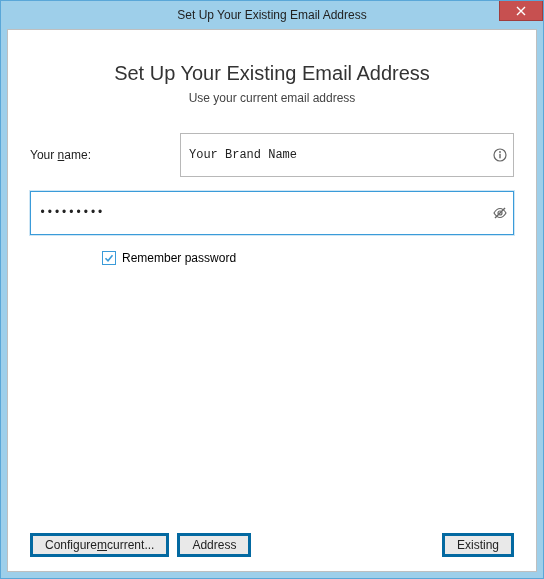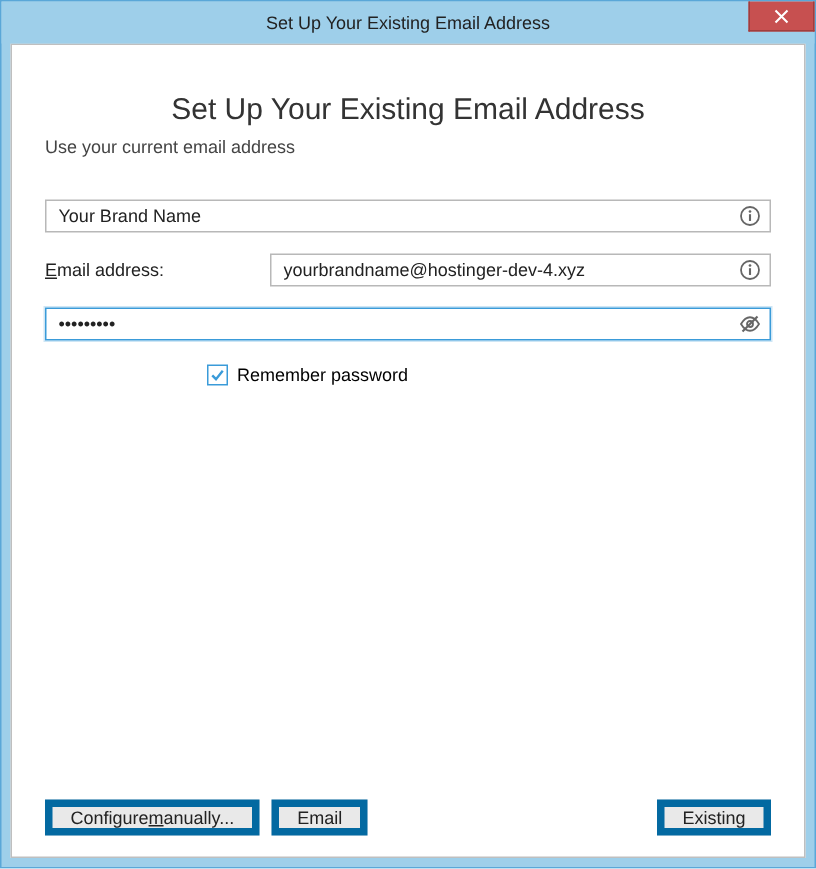--- a/index.html
+++ b/index.html
@@ -61,21 +61,21 @@
     padding: 18px 22px 14px 22px;
   }
   .h1 {
     text-align: center;
     font-size: 20px;
     font-weight: 400;
     color: #333;
     margin-top: 14px;
   }
   .sub {
-    text-align: left;
+    text-align: center;
     font-size: 12px;
     color: #444;
     margin-top: 6px;
     margin-bottom: 28px;
   }
   .form {
     display: flex;
     flex-direction: column;
     gap: 14px;
   }
@@ -90,44 +90,44 @@
   }
   .label .ul { text-decoration: underline; }
   .field-wrap {
     flex: 1;
     position: relative;
     display: flex;
     align-items: center;
   }
   .field {
     width: 100%;
-    height: 22px;
+    height: 44px;
     border: 1px solid #b8b8b8;
     padding: 0 28px 0 8px;
     font-size: 12px;
-    font-family: Liberation Sans, sans-serif;
+    font-family: Liberation Mono, monospace;
     color: #222;
     outline: none;
     background: #fff;
   }
   .field.focused {
     border: 1px solid #3a9bd9;
     box-shadow: 0 0 0 1px rgba(58,155,217,0.25);
   }
   .trailing-icon {
     position: absolute;
     right: 6px;
     top: 50%;
     transform: translateY(-50%);
     width: 16px; height:16px;
     color: #666;
     display:flex; align-items:center; justify-content:center;
   }
   .checkbox-row {
-    margin-left: 108px;
+    margin-left: 72px;
     margin-top: 2px;
     display: flex;
     align-items: center;
     gap: 6px;
   }
   .cbox {
     width: 14px; height: 14px;
     border: 1px solid #3a9bd9;
     background: #fff;
     display: inline-flex;
@@ -139,21 +139,21 @@
   .footer {
     display: flex;
     align-items: center;
     gap: 8px;
     margin-top: 8px;
   }
   .btn {
     height: 24px;
     padding: 0 12px;
     background: #e9e9e9;
-    border: 5px solid #0369a1;
+    border: 3px solid #0369a1;
     font-size: 12px;
     font-family: inherit;
     color: #222;
     cursor: pointer;
     display: inline-flex;
     align-items: center;
   }
   .footer .push { flex: 1; }
 </style>
 </head>
@@ -169,45 +169,33 @@
     </div>
   </div>
 
   <div class="client">
     <div class="h1">Set Up Your Existing Email Address</div>
     <div class="sub">Use your current email address</div>
 
     <div class="form">
 
       <div class="row">
+        <div class="label"><span>Your </span><span class="ul">n</span><span>ame:</span></div>
         <div class="field-wrap">
           <input class="field" type="text" value="Your Brand Name" style="">
           <span class="trailing-icon">
             <svg width="14" height="14" viewBox="0 0 14 14">
                 <circle cx="7" cy="7" r="6" fill="none" stroke="#666" stroke-width="1.2"></circle>
                 <circle cx="7" cy="4" r="0.9" fill="#666"></circle>
                 <rect x="6.3" y="5.8" width="1.4" height="4.5" fill="#666"></rect>
               </svg>
           </span>
         </div>
       </div>
 
-      <div class="row">
-        <div class="label"><span class="ul">E</span><span>mail address:</span></div>
-        <div class="field-wrap">
-          <input class="field" type="text" value="yourbrandname@hostinger-dev-4.xyz" style="">
-          <span class="trailing-icon">
-            <svg width="14" height="14" viewBox="0 0 14 14">
-                <circle cx="7" cy="7" r="6" fill="none" stroke="#666" stroke-width="1.2"></circle>
-                <circle cx="7" cy="4" r="0.9" fill="#666"></circle>
-                <rect x="6.3" y="5.8" width="1.4" height="4.5" fill="#666"></rect>
-              </svg>
-          </span>
-        </div>
-      </div>
 
       <div class="row">
         <div class="field-wrap">
           <input class="field focused" type="text" value="•••••••••" style="">
           <span class="trailing-icon">
             <svg width="16" height="16" viewBox="0 0 16 16">
                 <path d="M2 8c1.8-3 4-4.5 6-4.5S12.2 5 14 8c-1.8 3-4 4.5-6 4.5S3.8 11 2 8z" fill="none" stroke="#666" stroke-width="1.2"></path>
                 <circle cx="8" cy="8" r="2" fill="none" stroke="#666" stroke-width="1.2"></circle>
                 <line x1="3" y1="13" x2="13" y2="3" stroke="#666" stroke-width="1.4"></line>
               </svg>
@@ -225,20 +213,20 @@
       </div>
 
     </div>
 
     <div class="spacer"></div>
 
     <div class="footer">
       <button class="btn">
           <span>Configure </span>
           <span style="text-decoration:underline">m</span>
-          <span>anually...</span>
+          <span>current...</span>
         </button>
-      <button class="btn">Email</button>
+      <button class="btn">Address</button>
       <div class="push"></div>
       <button class="btn">Existing</button>
     </div>
   </div>
 </div>
 
 </body></html>

